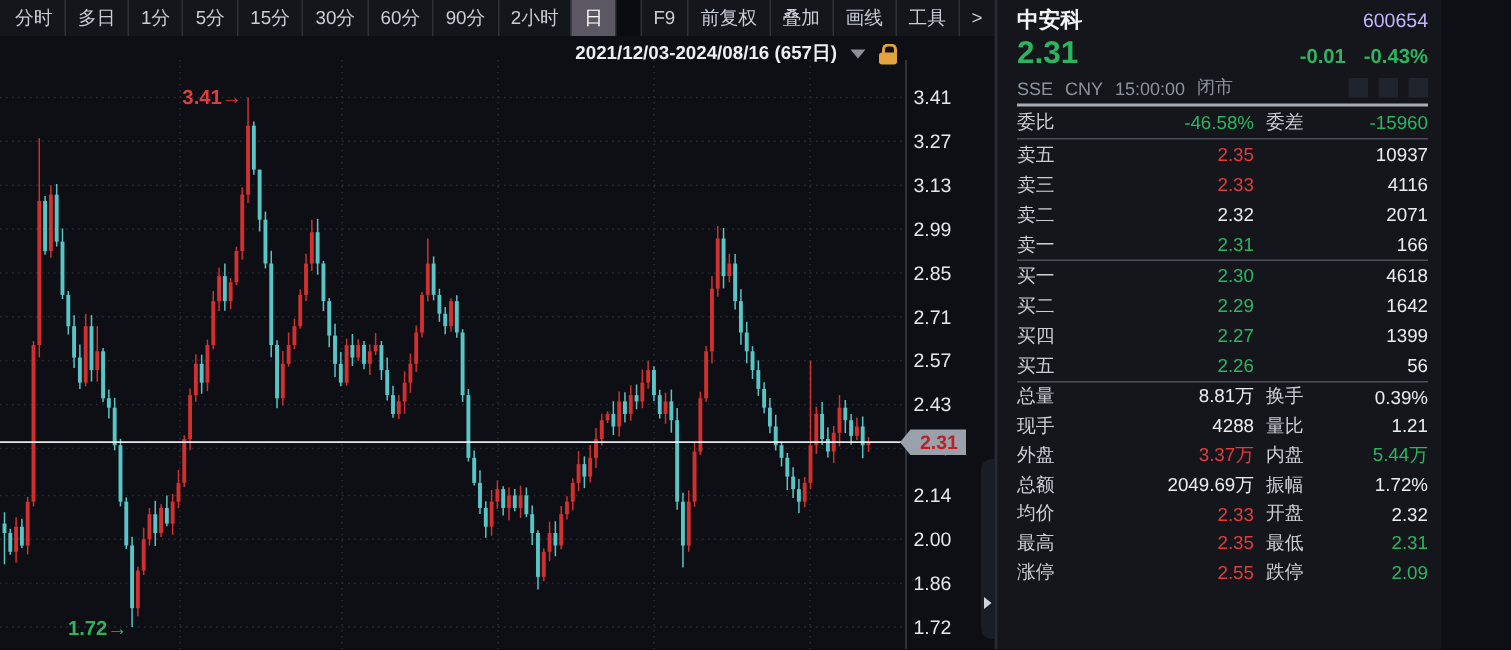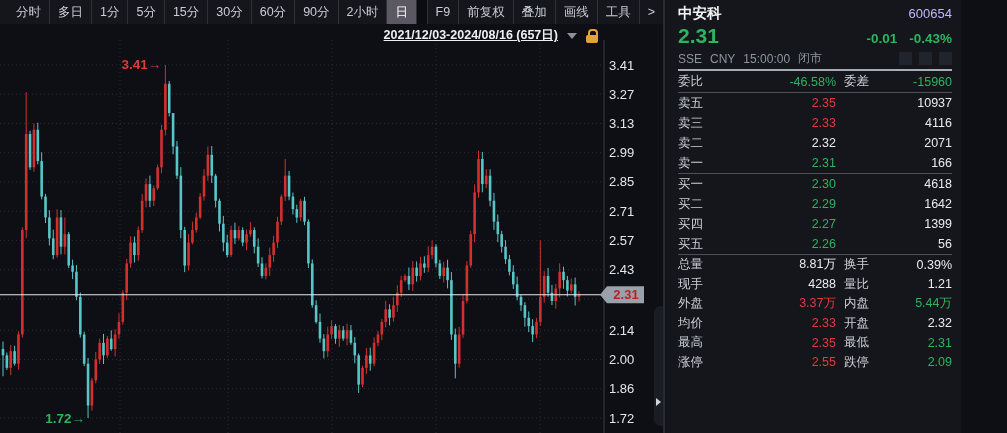--- a/index.html
+++ b/index.html
@@ -1,26 +1,26 @@
 <!DOCTYPE html>
 <html><head>
 <meta charset="utf-8">
 <style>
   html,body{margin:0;padding:0;background:#0b0d11;}
   *{box-sizing:border-box;font-family:"Liberation Sans","DejaVu Sans",sans-serif;}
   .app{width:1007px;height:433px;display:flex;overflow:hidden;background:#0d0f14;position:relative;}
   
   .left{width:663px;height:433px;display:flex;flex-direction:column;background:#0d0f14;}
-  .toolbar{height:24px;display:flex;align-items:stretch;background:#15161c;padding-left:8px;}
+  .toolbar{height:24px;display:flex;align-items:stretch;background:#15161c;padding-left:2px;}
   .tb-item{padding:0 8px;line-height:24px;font-size:12.5px;color:#c9cdd5;border-right:1px solid #2e3138;white-space:nowrap;cursor:default;}
   .tb-item.selected{background:#5b5763;color:#ffffff;}
   .tb-box{width:22px;background:#0b0c10;border-right:1px solid #2e3138;}
   .chart-wrap{position:relative;flex:1;background:#0d0f14;}
   .date-row{position:absolute;top:3px;left:0;width:598px;display:flex;justify-content:flex-end;align-items:center;gap:9px;z-index:5;}
-  .date-range{font-size:12.5px;font-weight:bold;color:#eceef2;text-decoration:underline;cursor:pointer;}
+  .date-range{font-size:12.5px;font-weight:bold;color:#eceef2;cursor:pointer;}
   .caret-down{width:0;height:0;border-left:5px solid transparent;border-right:5px solid transparent;border-top:6px solid #8c919a;cursor:pointer;}
   .lock-icon{position:relative;width:12px;height:14px;display:inline-block;cursor:pointer;}
   .lock-icon::before{content:"";position:absolute;top:0;left:2px;width:6px;height:7px;border:2px solid #e2a23c;border-bottom:none;border-radius:4px 4px 0 0;}
   .lock-icon::after{content:"";position:absolute;bottom:0;left:0;width:12px;height:8px;background:#e2a23c;border-radius:2px;}
   svg#chart-svg{position:absolute;left:0;top:0;}
   
   .divider{width:2px;background:#262a32;position:relative;z-index:6;}
   .handle{position:absolute;left:-9px;top:306px;width:9px;height:120px;background:#1a1d24;border-radius:7px 0 0 7px;cursor:pointer;}
   .handle .tri{position:absolute;left:2px;top:92px;width:0;height:0;border-top:4px solid transparent;border-bottom:4px solid transparent;border-left:5px solid #cfd3da;}
   
@@ -513,20 +513,26 @@
       <span class="lab2">量比</span>
       <span class="val" data-color="white">1.21</span>
     </div>
     <div class="row stat">
       <span class="lab">外盘</span>
       <span class="val" data-color="red">3.37万</span>
       <span class="lab2">内盘</span>
       <span class="val" data-color="green">5.44万</span>
     </div>
     <div class="row stat">
+      <span class="lab">总额</span>
+      <span class="val" data-color="white">2049.69万</span>
+      <span class="lab2">振幅</span>
+      <span class="val" data-color="white">1.72%</span>
+    </div>
+    <div class="row stat">
       <span class="lab">均价</span>
       <span class="val" data-color="red">2.33</span>
       <span class="lab2">开盘</span>
       <span class="val" data-color="white">2.32</span>
     </div>
     <div class="row stat">
       <span class="lab">最高</span>
       <span class="val" data-color="red">2.35</span>
       <span class="lab2">最低</span>
       <span class="val" data-color="green">2.31</span>

